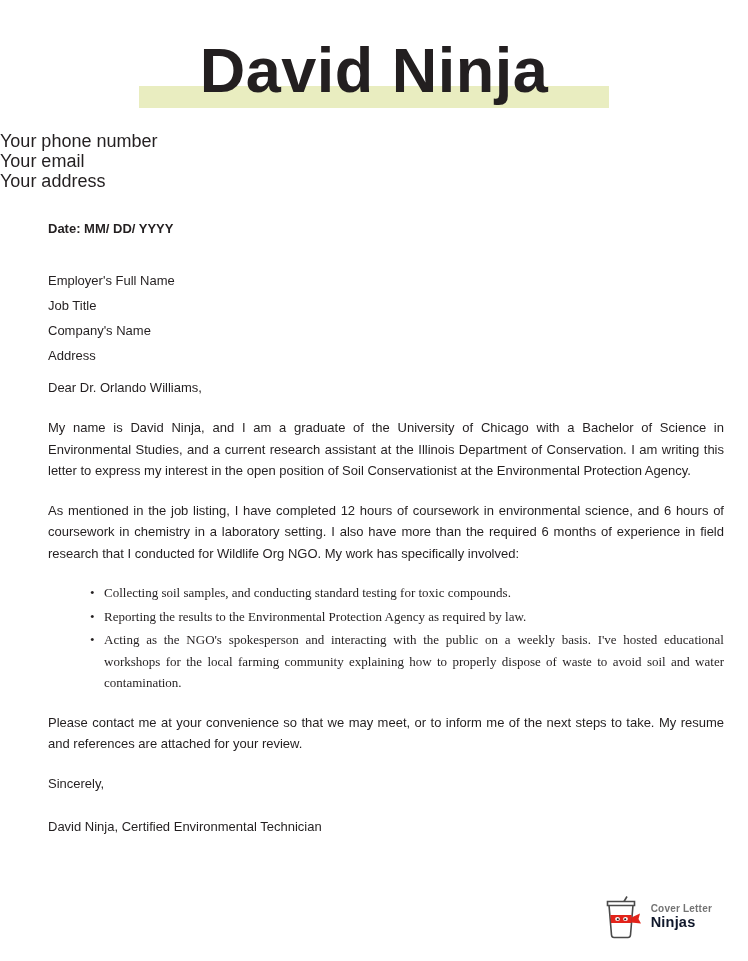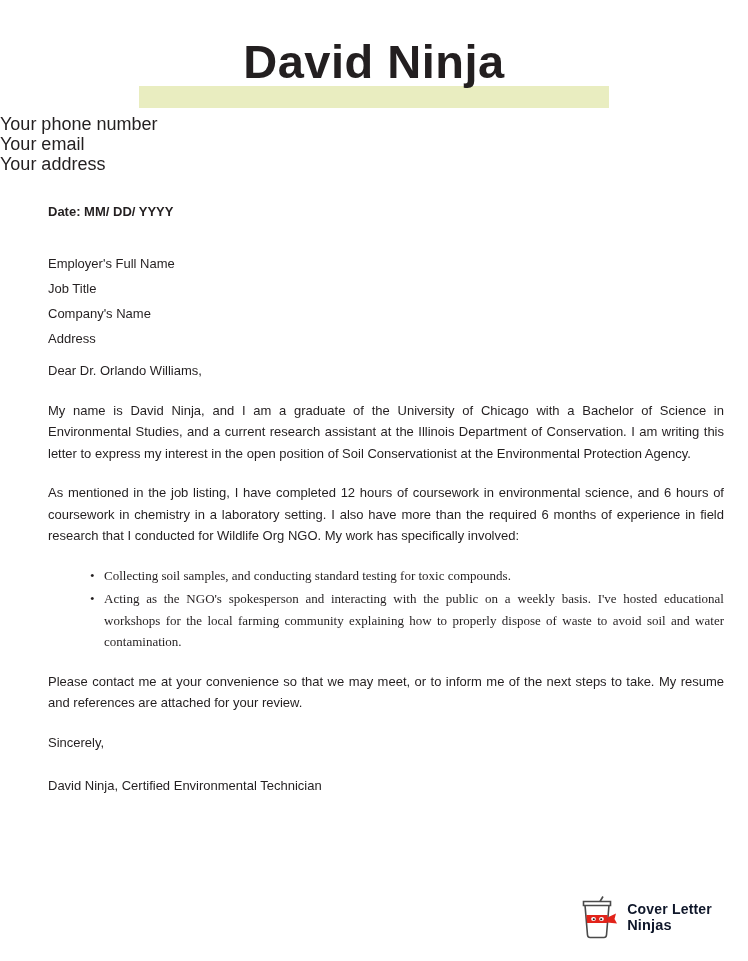--- a/index.html
+++ b/index.html
@@ -39,21 +39,21 @@
     transform: translateX(-50%);
     top: 50px;
     width: 470px;
     height: 22px;
     background: #e9edc0;
     z-index: 1;
   }
   .name {
     position: relative;
     z-index: 2;
-    font-size: 47px;
+    font-size: 63px;
     font-weight: bold;
     letter-spacing: 0.5px;
     line-height: 1.1;
     color: #231f20;
     font-family: "Liberation Sans", sans-serif;
   }
   .contact {
     margin-top: 26px;
     text-align: left;
     font-size: 18px;
@@ -131,23 +131,23 @@
   }
   .logo-mark {
     width: 42px;
     height: 44px;
     position: relative;
   }
   .logo-text {
     line-height: 1.15;
   }
   .logo-line1 {
-    font-size: 14px;
-    font-weight: bold;
-    color: #0f172a;
+    font-size: 10px;
+    font-weight: bold;
+    color: #737373;
     letter-spacing: 0.2px;
   }
   .logo-line2 {
     font-size: 14.5px;
     font-weight: bold;
     color: #0f172a;
     letter-spacing: 0.2px;
   }
 </style>
 </head>
@@ -178,20 +178,21 @@
       <div>Address</div>
     </div>
 
     <div class="salutation">Dear Dr. Orlando Williams,</div>
 
     <p class="para">My name is David Ninja, and I am a graduate of the University of Chicago with a Bachelor of Science in Environmental Studies, and a current research assistant at the Illinois Department of Conservation. I am writing this letter to express my interest in the open position of Soil Conservationist at the Environmental Protection Agency.</p>
     <p class="para">As mentioned in the job listing, I have completed 12 hours of coursework in environmental science, and 6 hours of coursework in chemistry in a laboratory setting. I also have more than the required 6 months of experience in field research that I conducted for Wildlife Org NGO. My work has specifically involved:</p>
 
     <ul class="bullets">
       <li>Collecting soil samples, and conducting standard testing for toxic compounds.</li>
+      <li>Reporting the results to the Environmental Protection Agency as required by law.</li>
       <li>Acting as the NGO's spokesperson and interacting with the public on a weekly basis. I've hosted educational workshops for the local farming community explaining how to properly dispose of waste to avoid soil and water contamination.</li>
     </ul>
 
     <p class="para">Please contact me at your convenience so that we may meet, or to inform me of the next steps to take. My resume and references are attached for your review.</p>
 
     <div class="closing">Sincerely,</div>
     <div class="signature">David Ninja, Certified Environmental Technician</div>
   </div>
 
   <div class="logo">

